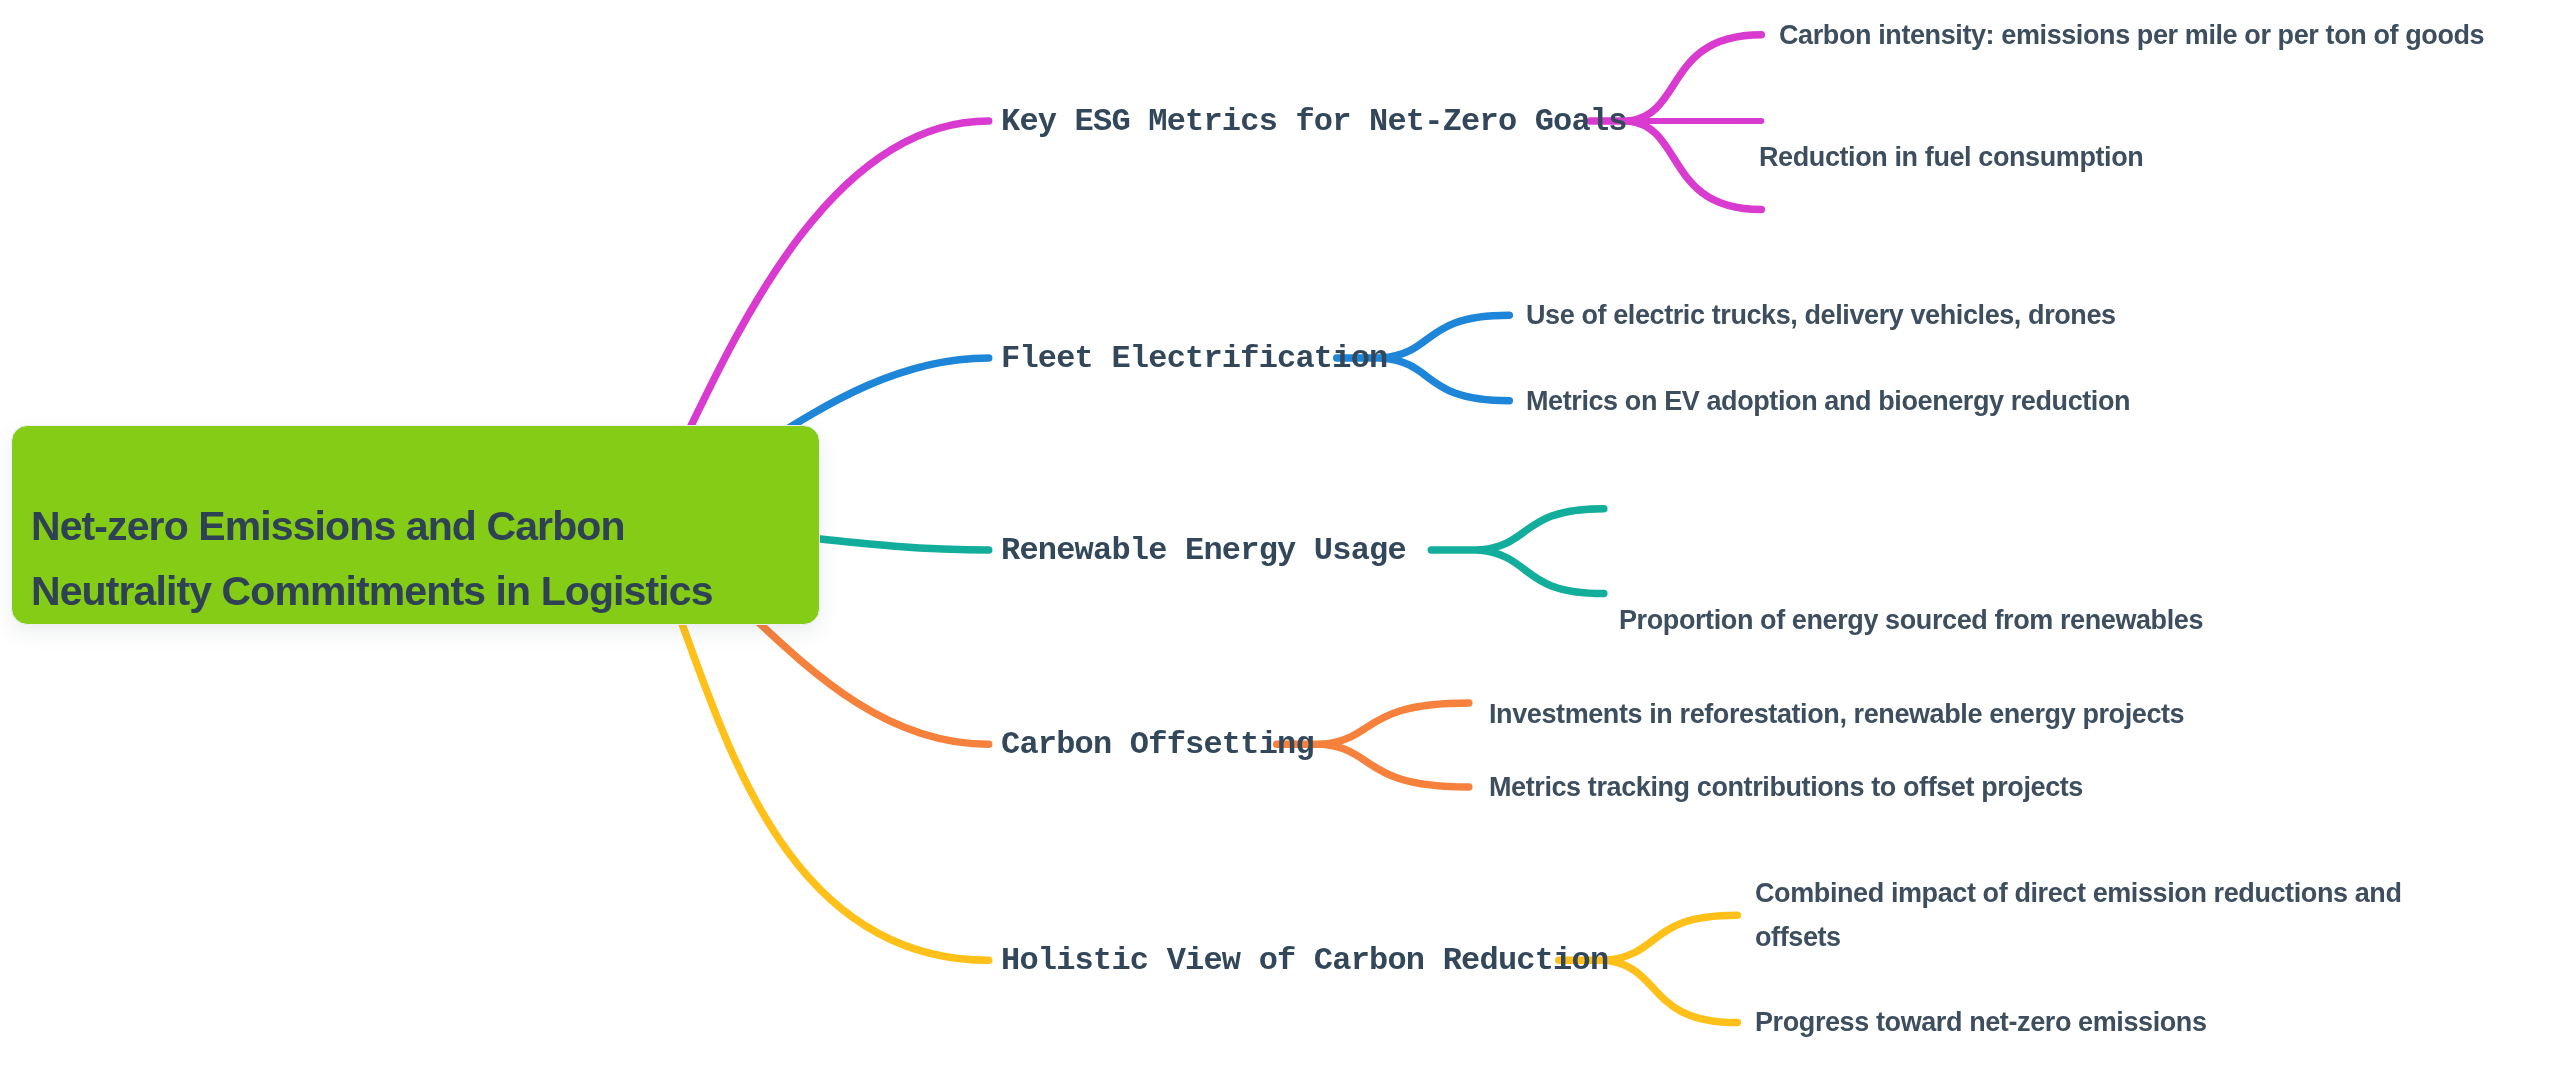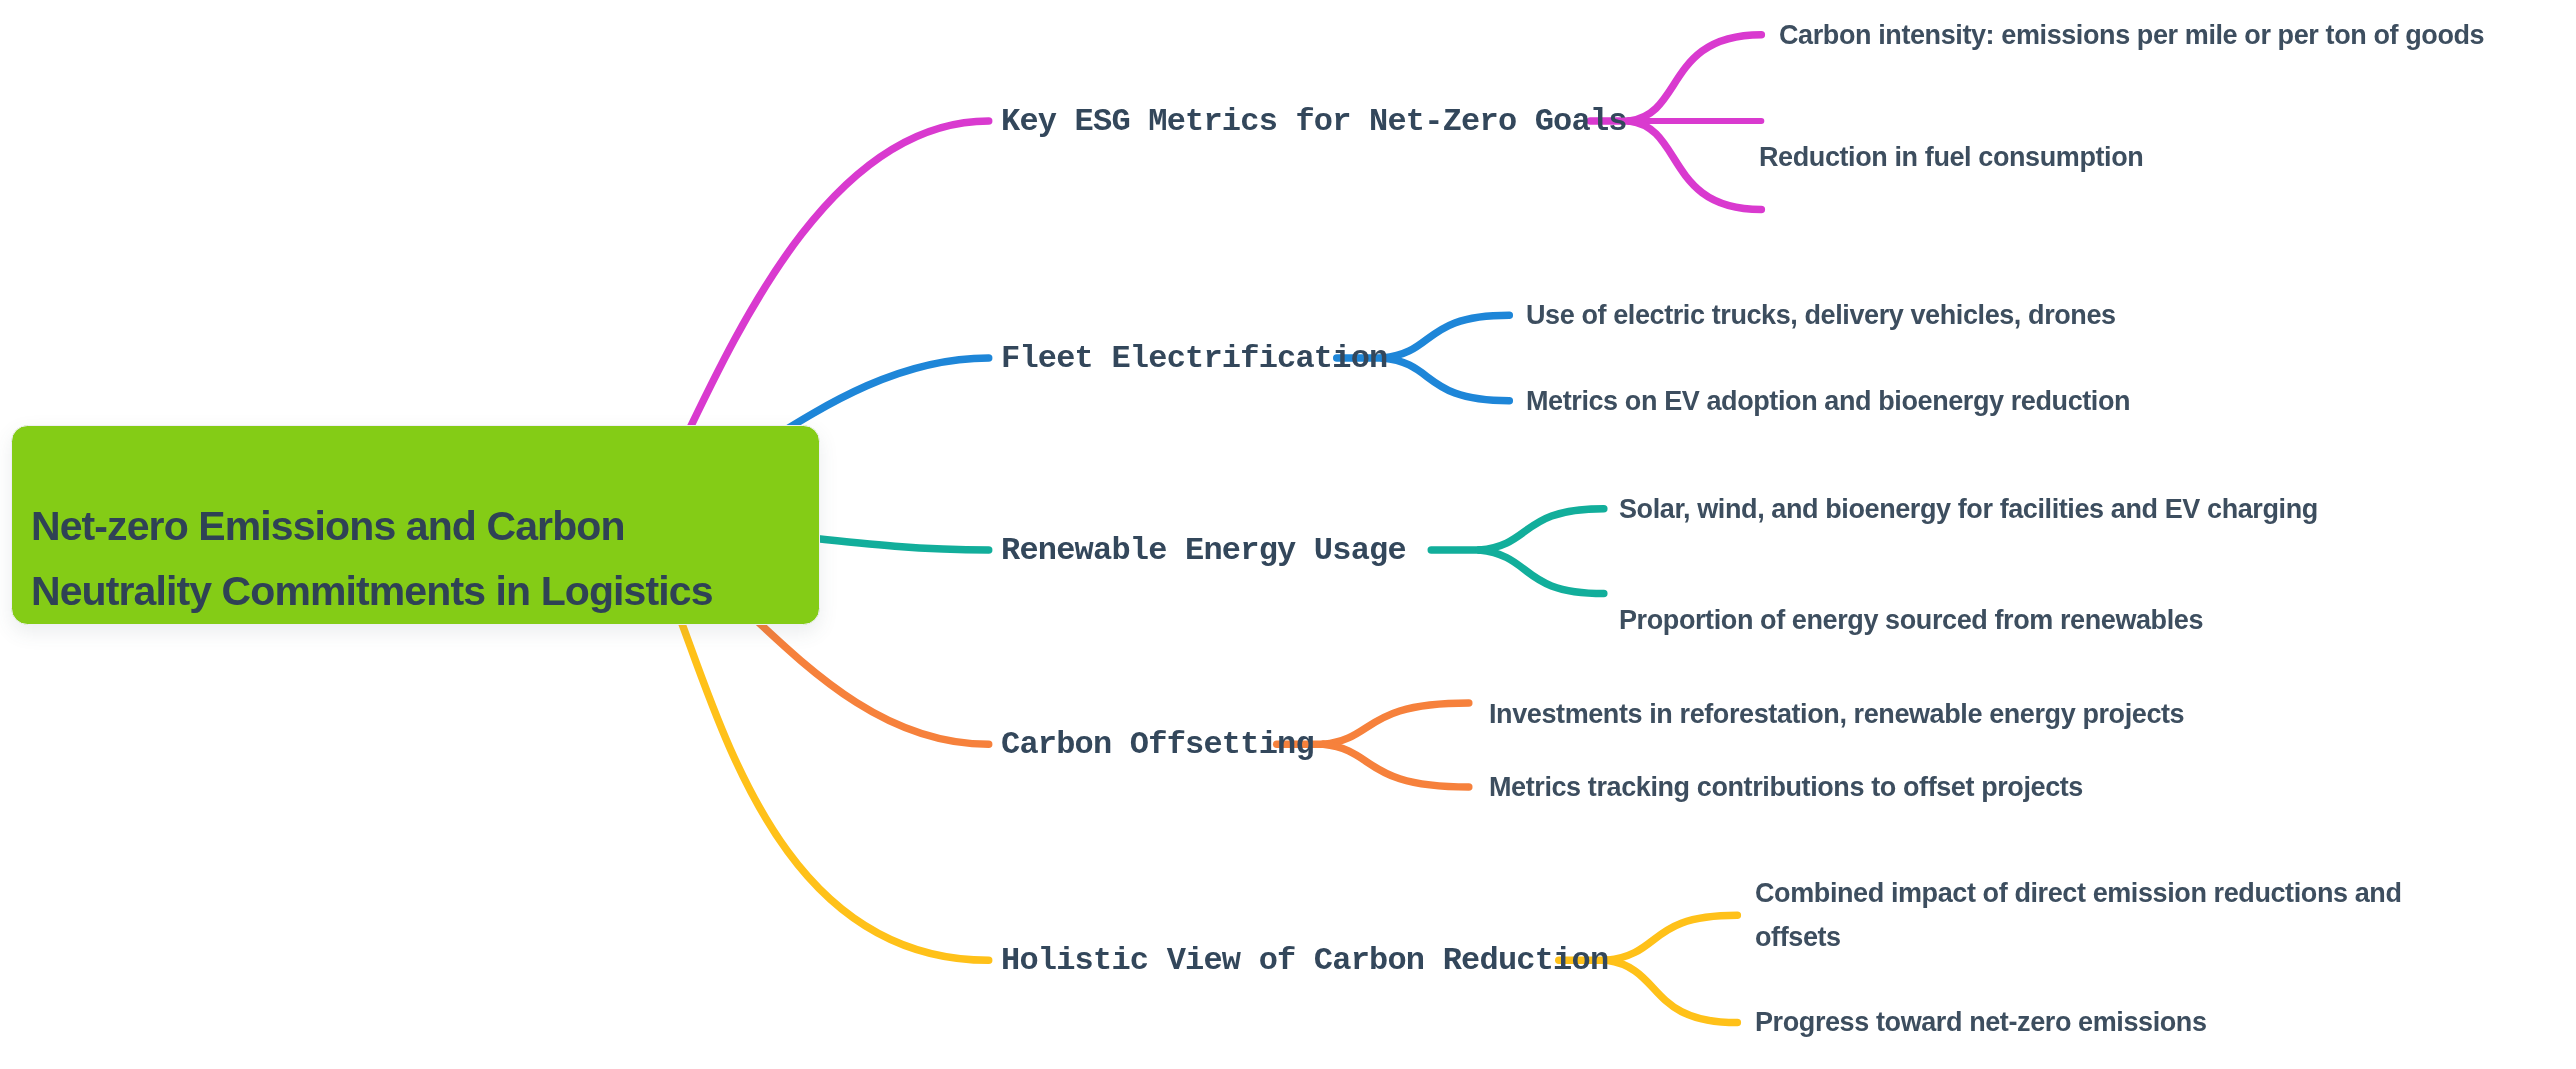--- a/index.html
+++ b/index.html
@@ -74,21 +74,20 @@
   <div class="node branch-label" style="left:1001px;top:550px;">Renewable Energy Usage</div>
   <div class="node branch-label" style="left:1001px;top:744px;">Carbon Offsetting</div>
   <div class="node branch-label" style="left:1001px;top:960px;">Holistic View of Carbon Reduction</div>
 
   <div class="node leaf-label" style="left:1779px;top:35px;">Carbon intensity: emissions per mile or per ton of goods</div>
   <div class="node leaf-label" style="left:1759px;top:121px;margin-top:36px;">Reduction in fuel consumption</div>
 
   <div class="node leaf-label" style="left:1526px;top:315px;">Use of electric trucks, delivery vehicles, drones</div>
   <div class="node leaf-label" style="left:1526px;top:401px;">Metrics on EV adoption and bioenergy reduction</div>
 
-  <div class="node leaf-label" style="left:1619px;top:509px;">Solar, wind, and bioenergy for facilities and EV charging</div>
   <div class="node leaf-label" style="left:1619px;top:593px;margin-top:27px;">Proportion of energy sourced from renewables</div>
 
   <div class="node leaf-label" style="left:1489px;top:703px;margin-top:11px;">Investments in reforestation, renewable energy projects</div>
   <div class="node leaf-label" style="left:1489px;top:787px;">Metrics tracking contributions to offset projects</div>
 
   <div class="node leaf-label leaf-wrap" style="left:1755px;top:915px;">Combined impact of direct emission reductions and offsets</div>
   <div class="node leaf-label" style="left:1755px;top:1022px;">Progress toward net-zero emissions</div>
 
 </div>
 

